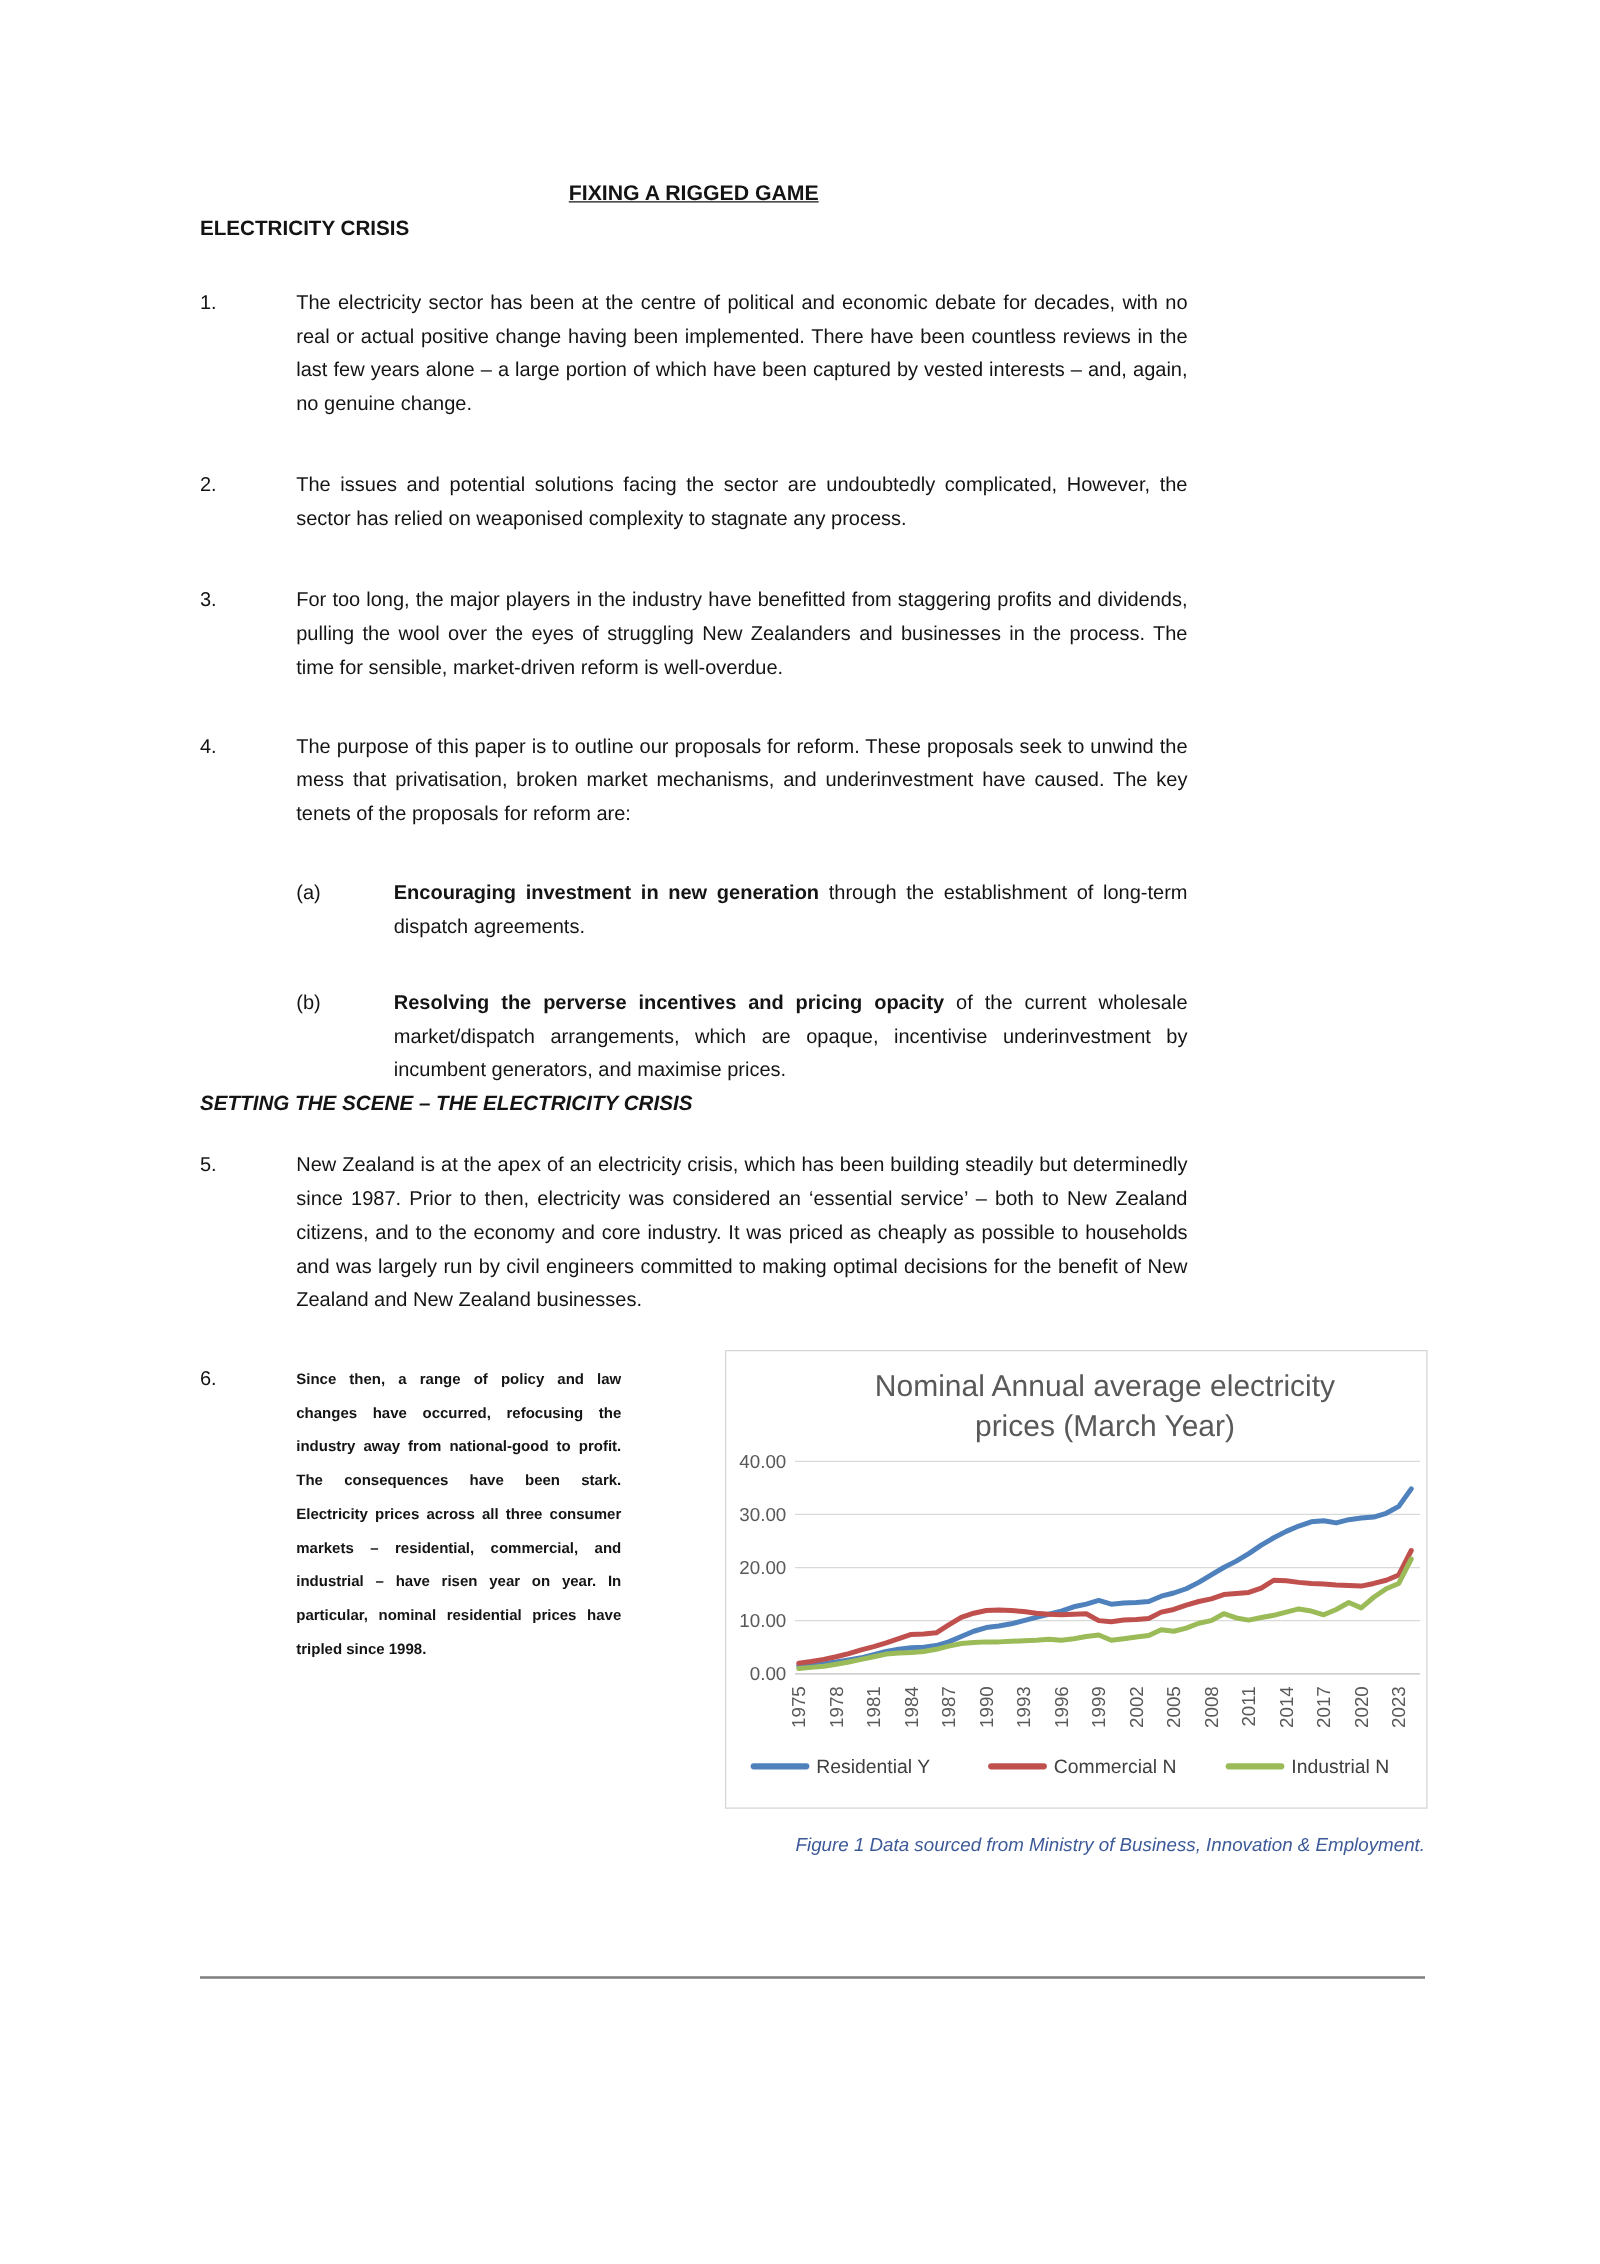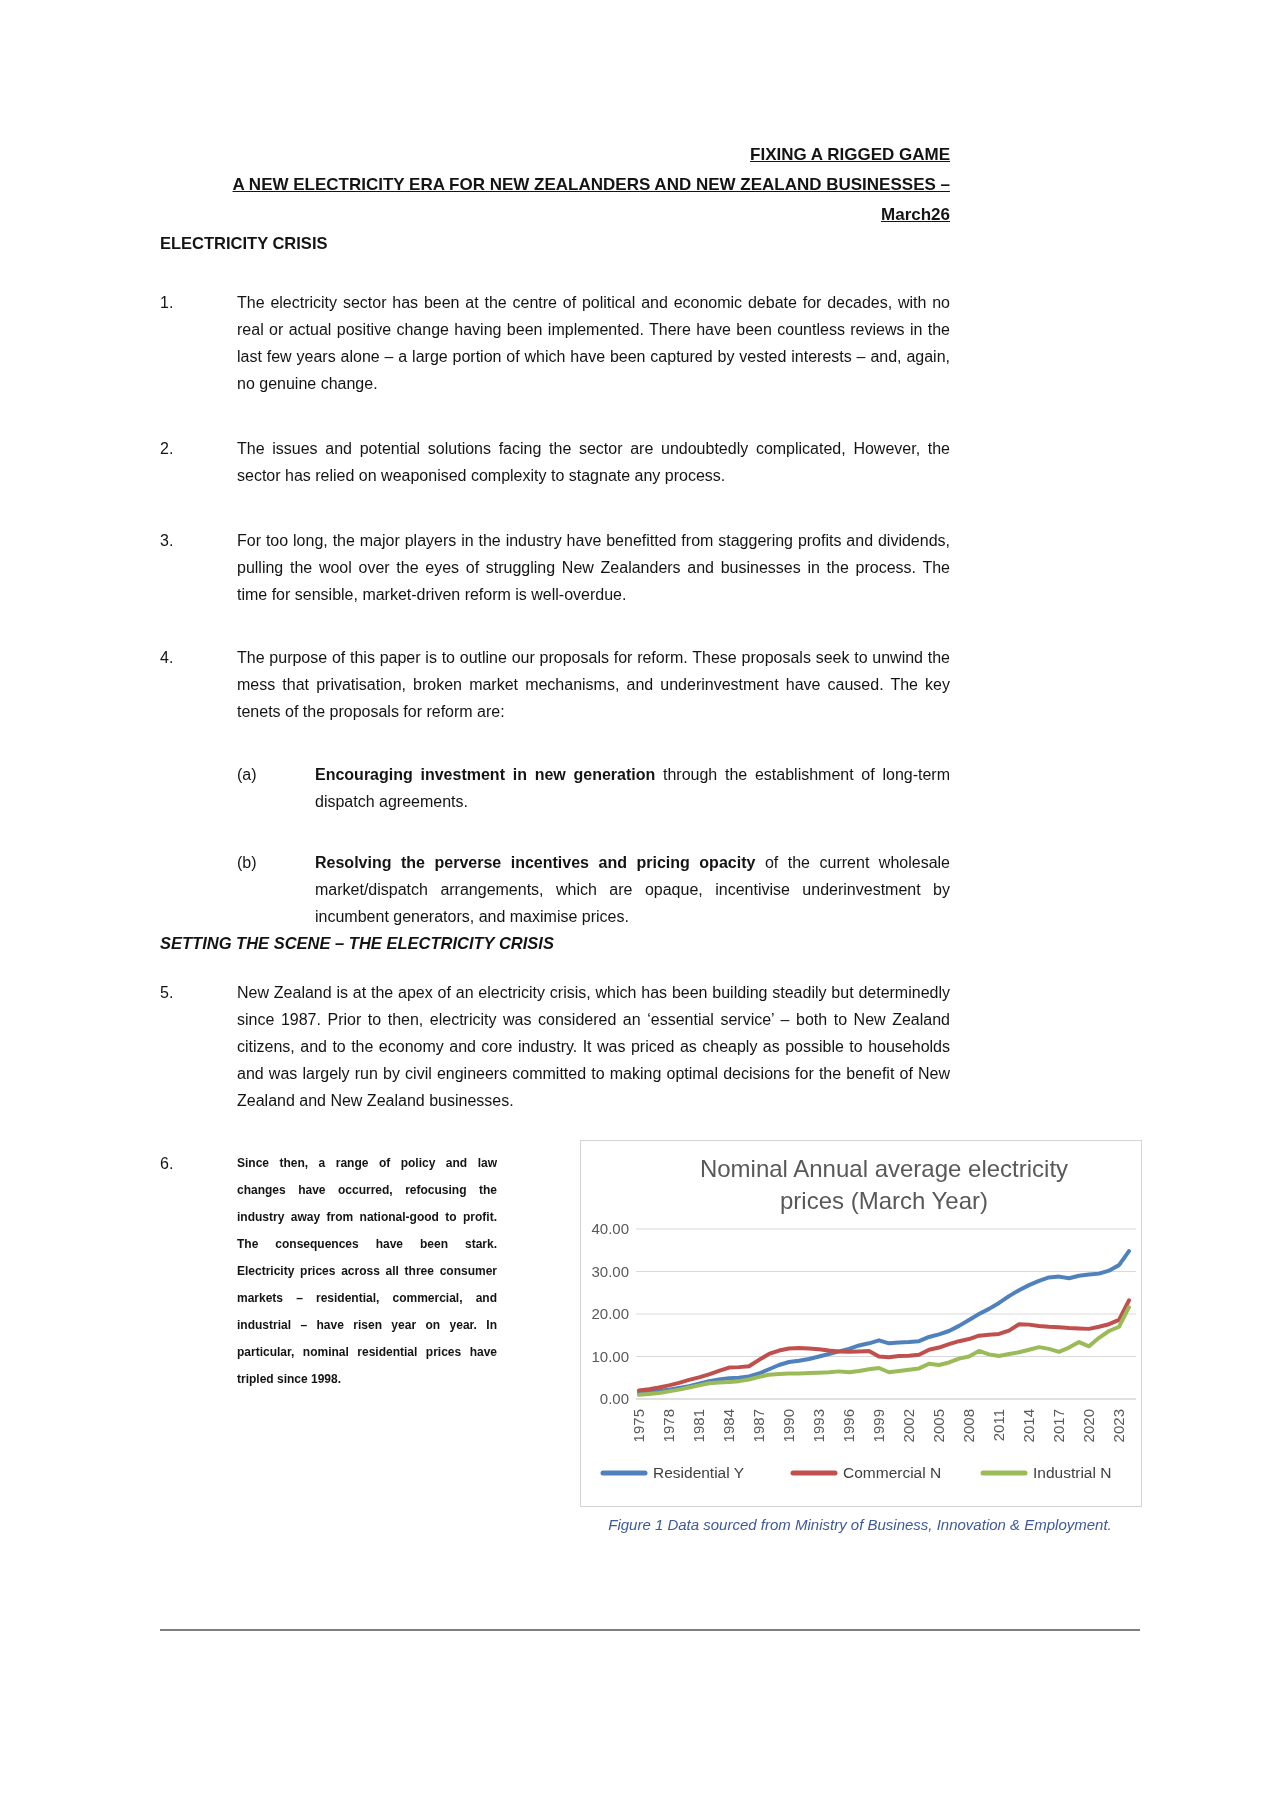--- a/index.html
+++ b/index.html
@@ -7,21 +7,21 @@
   .page {
     position:relative;
     width:1280px; height:1811px;
     background:#ffffff;
     font-family:"Liberation Sans", sans-serif;
     color:#141414;
     padding:140px 140px 0 160px;
     overflow:hidden;
   }
   .textblock { width:790px; }
-  .title-block { width:790px; text-align:right; }
+  .title-block { width:790px; text-align:center; }
   .title-line {
     font-weight:bold; font-size:17px; line-height:30px;
     text-decoration:underline;
   }
   h2.heading {
     font-weight:bold; font-size:16.5px; line-height:27px;
     margin-top:0;
   }
   .h1-gap { margin-top:50px; }
   .h2-gap { margin-top:28px;font-style:italic; }
@@ -45,38 +45,37 @@
     width:260px; flex:0 0 260px;
     font-size:12px; line-height:27px; text-align:justify;font-weight:bold;
   }
   .chart-wrap {
     margin-left:83px; margin-top:-10px;
     width:562px; height:367px;
     border:1px solid #d5d5d5;
     background:#ffffff;
   }
   .caption {
-    width:560px; margin-left:420px; margin-top:8px;
+    width:560px; margin-left:420px; margin-top:20px;
     font-size:15px; font-style:italic; color:#3d5a98;
-    text-align:center; line-height:20px;
+    text-align:right; line-height:20px;
   }
   .footer-rule {
     width:980px; margin-top:94px;
     border-top:2px solid #7f7f7f;
     height:0;
   }
 </style>
 </head>
 <body>
 
 <div class="page">
 
   <div class="title-block">
     <div class="title-line">FIXING A RIGGED GAME</div>
-    <div class="title-line">A NEW ELECTRICITY ERA FOR NEW ZEALANDERS AND NEW ZEALAND BUSINESSES – March26</div>
   </div>
 
   <h2 class="heading h1-gap textblock">ELECTRICITY CRISIS</h2>
 
   <div class="para mt-32">
     <div class="num">1.</div>
     <div class="ptext">The electricity sector has been at the centre of political and economic debate for decades, with no real or actual positive change having been implemented. There have been countless reviews in the last few years alone – a large portion of which have been captured by vested interests – and, again, no genuine change.</div>
   </div>
 
   <div class="para mt-38">

